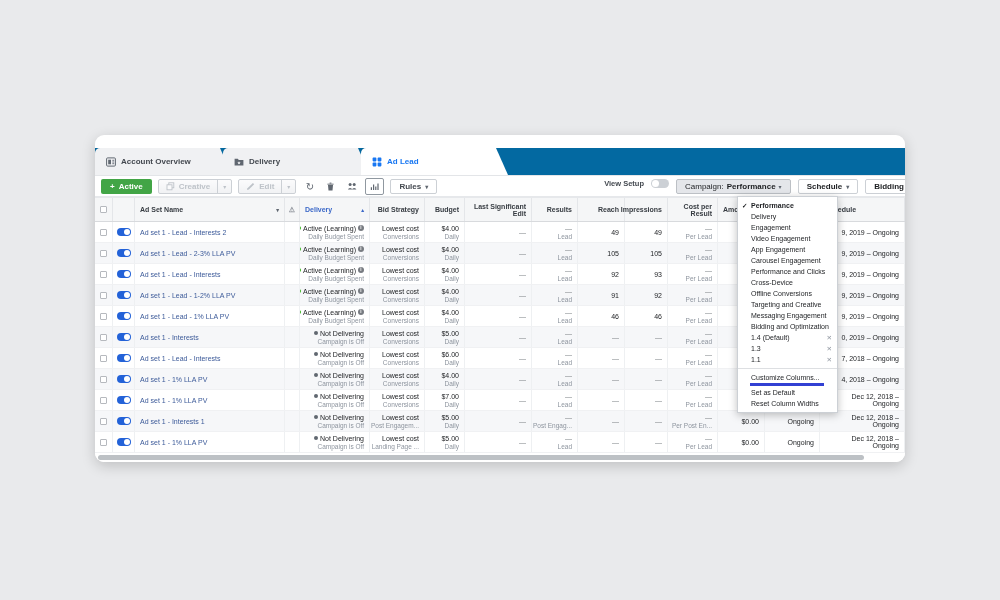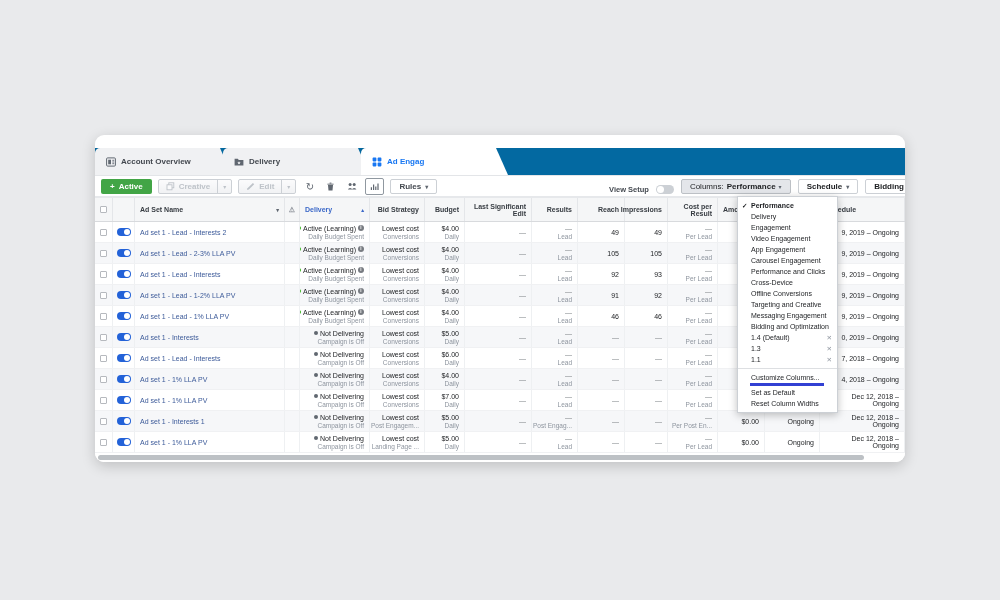--- a/index.html
+++ b/index.html
@@ -41,21 +41,21 @@
   }
   .btn{display:inline-flex;align-items:center;border-radius:2px;cursor:pointer;box-sizing:border-box;white-space:nowrap;}
   .btn-create{height:15px;background:#42a546;color:#fff;font-size:8px;font-weight:bold;padding:0 9px;gap:4px;}
   .split{display:inline-flex;height:15px;border:1px solid #ccd0d5;border-radius:2px;background:linear-gradient(#fbfbfc,#f1f2f4);color:#bec3c9;box-sizing:border-box;}
   .split .main{display:flex;align-items:center;gap:4px;padding:0 7px;font-size:8px;font-weight:bold;cursor:pointer;}
   .split .caret{border-left:1px solid #ccd0d5;width:13px;display:flex;align-items:center;justify-content:center;font-size:6px;cursor:pointer;}
   .icnbtn{width:15px;height:15px;display:flex;align-items:center;justify-content:center;color:#606770;font-size:10px;cursor:pointer;border-radius:2px;}
   .icnbtn.boxed{border:1px solid #9098a0;background:#fff;width:17px;}
   .btn-rules{height:15px;border:1px solid #ccd0d5;background:#fff;color:#444950;font-size:8px;font-weight:bold;padding:0 8px;gap:4px;}
   .caret-g{font-size:6px;color:#606770;}
-  .rightgrp{margin-left:auto;display:flex;align-items:flex-end;gap:7px;}
+  .rightgrp{margin-left:auto;display:flex;align-items:flex-start;gap:7px;}
   .vslabel{font-size:7.5px;font-weight:bold;color:#444950;}
   .toggle-off{width:18px;height:9px;border-radius:5px;background:#ccd0d5;position:relative;cursor:pointer;}
   .toggle-off::after{content:"";position:absolute;left:1px;top:1px;width:7px;height:7px;border-radius:50%;background:#fff;}
   .btn-columns{height:15px;border:1px solid #bcc0c5;background:#e4e6ea;font-size:8px;color:#1c1e21;padding:0 8px;gap:3px;}
   .btn-columns b{font-weight:bold;}
   .btn-white{height:15px;border:1px solid #ccd0d5;background:#fff;font-size:8px;font-weight:bold;color:#1c1e21;padding:0 8px;gap:4px;}
   .btn-reports{margin-right:-14px;}
   
   .thead{
     position:absolute;left:0;top:62px;width:810px;height:25px;background:#f5f6f7;
@@ -133,21 +133,21 @@
     </div>
     <div class="tab t3 active">
       <span class="ticon">
         <svg width="10" height="10" viewBox="0 0 10 10">
             <rect x="0.6" y="0.6" width="3.8" height="3.8" rx="0.8" fill="currentColor"></rect>
             <rect x="5.6" y="0.6" width="3.8" height="3.8" rx="0.8" fill="currentColor"></rect>
             <rect x="0.6" y="5.6" width="3.8" height="3.8" rx="0.8" fill="currentColor"></rect>
             <rect x="5.6" y="5.6" width="3.8" height="3.8" rx="0.8" fill="currentColor"></rect>
           </svg>
       </span>
-      <span>Ad Engag</span>
+      <span>Ad Lead</span>
     </div>
   </div>
 
   <div class="toolbar">
     <div class="btn btn-create">
       <span>+</span>
       <span>Active</span>
     </div>
     <div class="split">
       <div class="main">
@@ -206,21 +206,21 @@
       </span>
     </div>
     <div class="btn btn-rules">
       <span>Rules</span>
       <span class="caret-g">▾</span>
     </div>
     <div class="rightgrp">
       <span class="vslabel">View Setup</span>
       <div class="toggle-off"></div>
       <div class="btn btn-columns">
-        <span>Columns:</span>
+        <span>Campaign:</span>
         <b>Performance</b>
         <span class="caret-g">▾</span>
       </div>
       <div class="btn btn-white">
         <span>Schedule</span>
         <span class="caret-g">▾</span>
       </div>
       <div class="btn btn-white btn-reports">
         <span>Bidding</span>
       </div>

